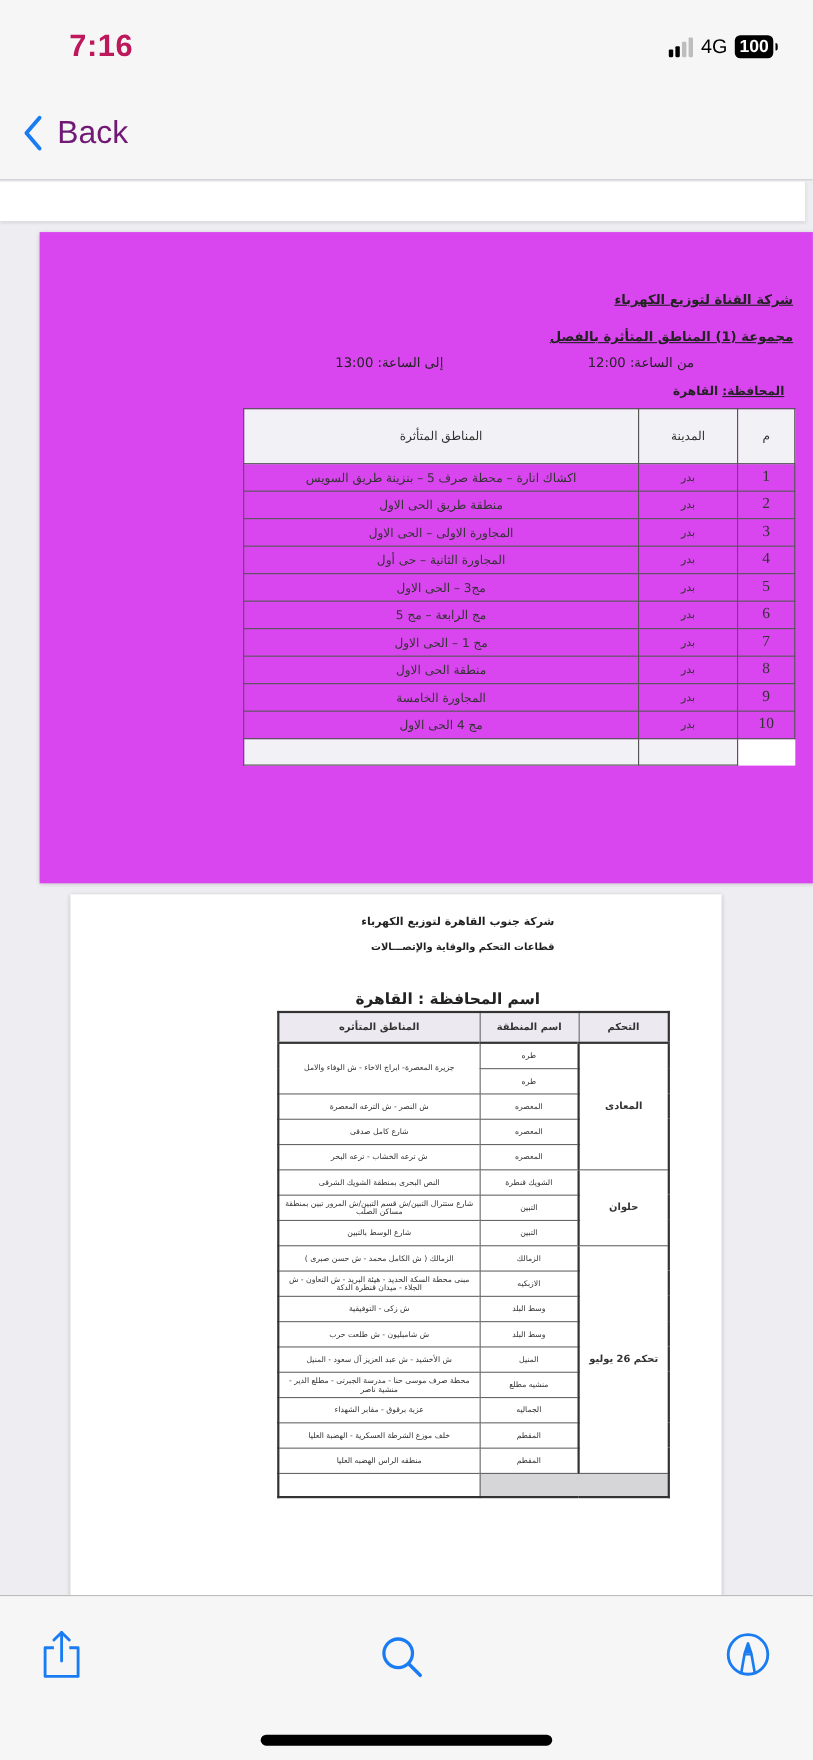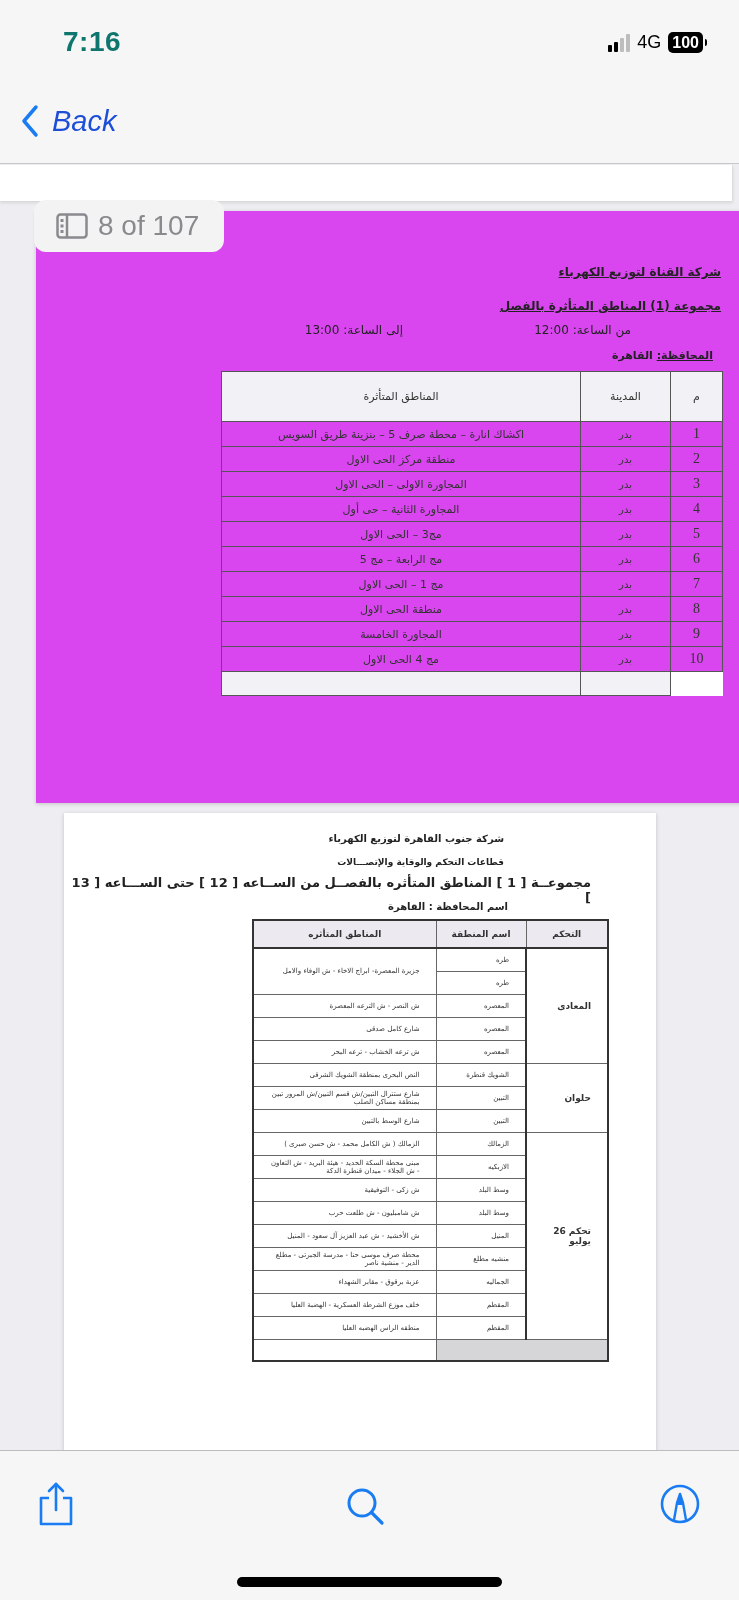--- a/index.html
+++ b/index.html
@@ -1,32 +1,32 @@
 <!DOCTYPE html>
 <html><head>
 <meta charset="utf-8">
 <style>
   * { box-sizing: border-box; margin: 0; padding: 0; }
   html, body { width: 739px; height: 1600px; overflow: hidden; background: #f6f6f7; font-family: "Liberation Sans", sans-serif; }
   .screen { position: relative; width: 739px; height: 1600px; background: #eeeef2; }
 
   
   .topbar { position: absolute; left: 0; top: 0; width: 739px; height: 164px; background: #f6f6f6; border-bottom: 1px solid #c8c8cc; z-index: 5; }
-  .time { position: absolute; left: 63px; top: 26px; font-size: 28px; font-weight: 600; color: #0f766e; letter-spacing: 0.5px; }
+  .time { position: absolute; left: 63px; top: 26px; font-size: 28px; font-weight: 600; color: #be185d; letter-spacing: 0.5px; }
   .status-right { position: absolute; right: 36px; top: 32px; display: flex; align-items: center; gap: 7px; }
   .signal { display: flex; align-items: flex-end; gap: 2px; height: 18px; }
   .signal span { width: 4px; border-radius: 1px; background: #000; }
   .signal span.off { background: #bdbdbd; }
   .net { font-size: 18px; color: #000; font-weight: 500; }
   .battery { position: relative; background: #000; color: #fff; font-size: 16px; font-weight: 700; border-radius: 5px; padding: 1px 4px; height: 21px; line-height: 19px; }
   .battery::after { content: ""; position: absolute; right: -4px; top: 7px; width: 2px; height: 7px; background: #000; border-radius: 0 2px 2px 0; }
 
   .back { position: absolute; left: 20px; top: 104px; display: flex; align-items: center; gap: 12px; color: #1a7cf2; cursor: pointer; }
   .back svg { width: 20px; height: 34px; }
-  .back-label { font-size: 29px; color: #1d4ed8; font-style: italic; }
+  .back-label { font-size: 29px; color: #701a75; }
 
   
   .doc-area { position: absolute; left: 0; top: 165px; width: 739px; height: 1285px; overflow: hidden; background: #eeeef2; }
   .prev-page-tail { position: absolute; left: 0; top: 0; width: 733px; height: 36px; background: #fff; border-right: 1px solid #ddd; box-shadow: 0 2px 3px rgba(0,0,0,0.1); }
   .page1 { position: absolute; left: 0; top: 46px; width: 735px; height: 592px; background: #d946ef; box-shadow: 0 1px 4px rgba(0,0,0,0.18); margin-left: 36px; }
   .page2 { position: absolute; left: 20px; top: 648px; width: 592px; height: 640px; background: #fff; box-shadow: 0 1px 4px rgba(0,0,0,0.18); margin-left: 44px; }
   .scrollbar { position: absolute; right: 4px; top: 68px; width: 5px; height: 62px; border-radius: 3px; background: #9a9a9a; }
 
   .page-indicator { position: absolute; left: 34px; top: 35px; width: 190px; height: 52px; background: #f3f3f4; border-radius: 12px; display: flex; align-items: center; padding-left: 22px; gap: 10px; z-index: 4; }
   .page-indicator svg { width: 32px; height: 26px; }
@@ -47,26 +47,26 @@
   table.t1 td { height: 25px; font-size: 11px; }
   table.t1 td.num { font-family: "Liberation Serif", serif; font-size: 14px; width: 52px; }
   table.t1 td.city { width: 90px; font-size: 10px; }
   table.t1 tr.blank td { height: 24px; background: #f2f2f6; }
 
   
   .p2-rtl { direction: rtl; position: absolute; font-family: "DejaVu Sans", sans-serif; color: #222; font-weight: 700; }
   .p2-company { right: 152px; top: 20px; font-size: 10px; }
   .p2-sector { right: 152px; top: 44px; font-size: 9px; }
   .p2-group { right: 65px; top: 62px; font-size: 13px; }
-  .p2-gov { right: 148px; top: 88px; font-size: 10px; }
+  .p2-gov { right: 165px; top: 88px; font-size: 14px; }
 
   table.t2 { position: absolute; left: 188px; top: 106px; width: 357px; border-collapse: collapse; direction: rtl; font-family: "DejaVu Sans", sans-serif; color: #333; border: 2px solid #333; }
   table.t2 th, table.t2 td { border: 1.5px solid #666; text-align: center; font-size: 7px; }
   table.t2 th { height: 28px; background: #eceaf0; font-size: 9px; font-weight: 700; border-bottom: 2px solid #333; }
-  table.t2 td { height: 23px; padding: 0 16px; text-align: right; }
+  table.t2 td { height: 23px; padding: 0 4px; }
   table.t2 td.ctrl { font-size: 9px; font-weight: 700; width: 82px; border-left: 2px solid #333; }
   table.t2 td.area { width: 90px; }
   table.t2 tr.blank td { height: 22px; }
   table.t2 tr.blank td.shade { background: #d6d6d8; }
 
   
   .toolbar { position: absolute; left: 0; top: 1450px; width: 739px; height: 150px; background: #f6f6f6; border-top: 1px solid #bcbcbc; z-index: 5; }
   .tb-btn { position: absolute; cursor: pointer; }
   .tb-share { left: 36px; top: 30px; width: 40px; height: 46px; }
   .tb-search { left: 345px; top: 35px; width: 42px; height: 42px; }
@@ -121,21 +121,21 @@
         </thead>
         <tbody>
           <tr>
               <td class="num">1</td>
               <td class="city">بدر</td>
               <td>اكشاك انارة – محطة صرف 5 – بنزينة طريق السويس</td>
             </tr>
           <tr>
               <td class="num">2</td>
               <td class="city">بدر</td>
-              <td>منطقة مركز الحى الاول</td>
+              <td>منطقة طريق الحى الاول</td>
             </tr>
           <tr>
               <td class="num">3</td>
               <td class="city">بدر</td>
               <td>المجاورة الاولى – الحى الاول</td>
             </tr>
           <tr>
               <td class="num">4</td>
               <td class="city">بدر</td>
               <td>المجاورة الثانية – حى أول</td>
@@ -176,21 +176,20 @@
               <td></td>
             </tr>
         </tbody>
       </table>
       <div class="scrollbar"></div>
     </div>
 
     <div class="page2">
       <div class="p2-rtl p2-company">شركة جنوب القاهرة لتوزيع الكهرباء</div>
       <div class="p2-rtl p2-sector">قطاعات التحكم والوقاية والإتصـــالات</div>
-      <div class="p2-rtl p2-group">مجموعــة [ 1 ] المناطق المتأثره بالفصــل من الســاعه [ 12 ] حتى الســـاعه [ 13 ]</div>
       <div class="p2-rtl p2-gov">اسم المحافظة : القاهرة</div>
 
       <table class="t2">
         <thead>
           <tr>
             <th>التحكم</th>
             <th>اسم المنطقة</th>
             <th>المناطق المتأثره</th>
           </tr>
         </thead>
@@ -269,30 +268,20 @@
             <td>منطقه الراس الهضبه العليا</td>
           </tr>
           <tr class="blank">
             <td class="shade" colspan="2"></td>
             <td></td>
           </tr>
         </tbody>
       </table>
     </div>
 
-    <div class="page-indicator">
-      <svg viewBox="0 0 32 26">
-        <rect x="1.5" y="1.5" width="29" height="23" rx="3" fill="none" stroke="#8a8a8e" stroke-width="2.5"></rect>
-        <line x1="11" y1="2" x2="11" y2="24" stroke="#8a8a8e" stroke-width="2.5"></line>
-        <rect x="4.5" y="6" width="3" height="3" fill="#8a8a8e"></rect>
-        <rect x="4.5" y="11.5" width="3" height="3" fill="#8a8a8e"></rect>
-        <rect x="4.5" y="17" width="3" height="3" fill="#8a8a8e"></rect>
-      </svg>
-      <span class="page-indicator-label">8 of 107</span>
-    </div>
   </div>
 
   <div class="toolbar">
     <div class="tb-btn tb-share">
       <svg viewBox="0 0 40 46" width="40" height="46">
         <path d="M13 17 H5 V43 H35 V17 H27" fill="none" stroke="#1a7cf2" stroke-width="2.6" stroke-linejoin="round"></path>
         <line x1="20" y1="3" x2="20" y2="29" stroke="#1a7cf2" stroke-width="2.6" stroke-linecap="round"></line>
         <path d="M13 10 L20 3 L27 10" fill="none" stroke="#1a7cf2" stroke-width="2.6" stroke-linecap="round" stroke-linejoin="round"></path>
       </svg>
     </div>

